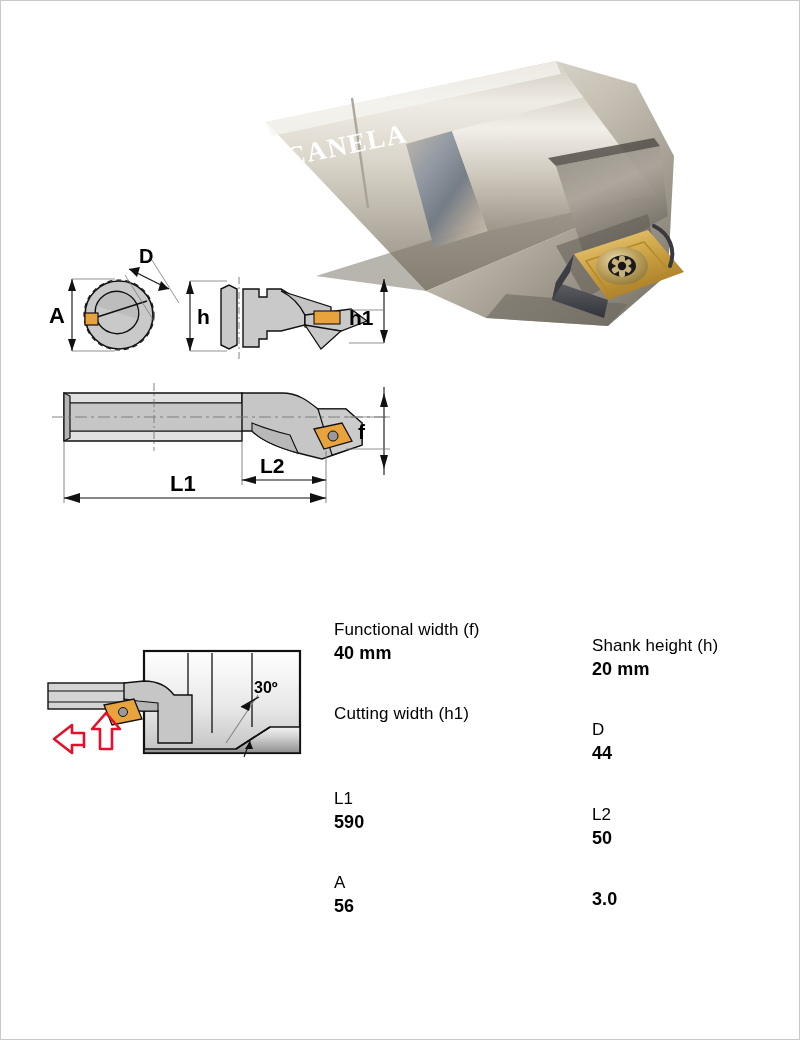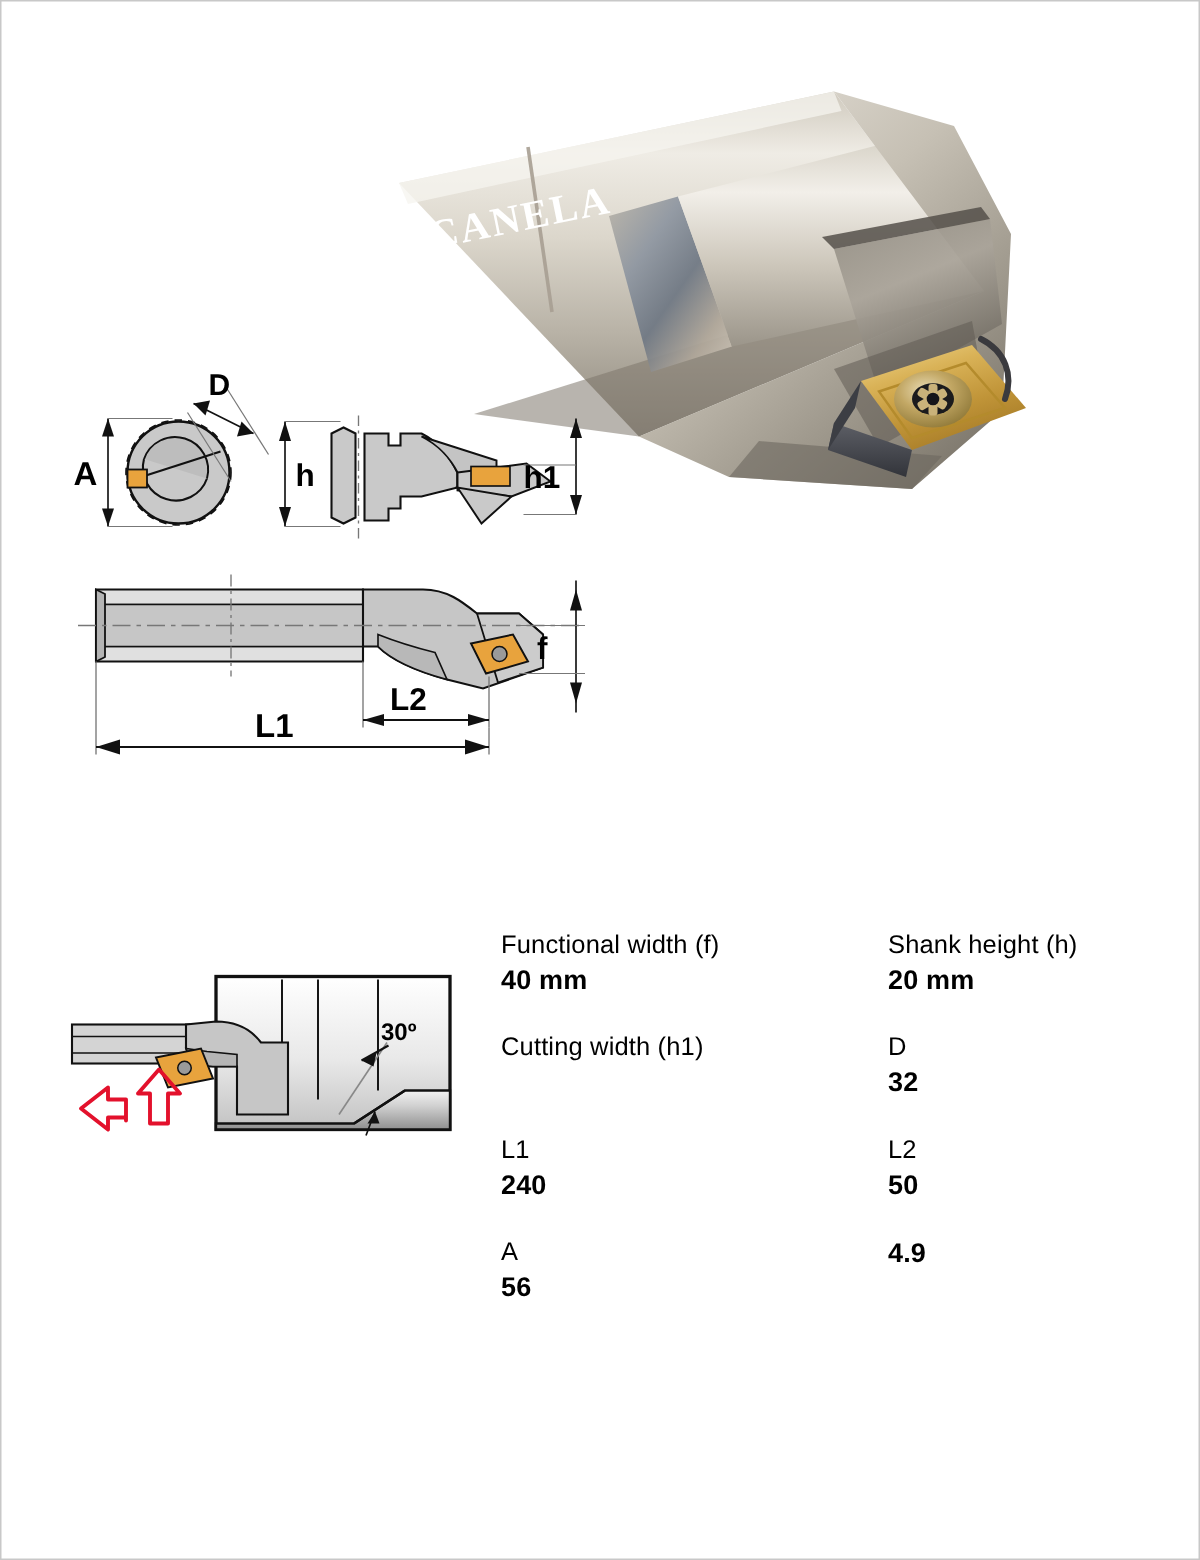--- a/index.html
+++ b/index.html
@@ -18,21 +18,21 @@
   .dwg-front{left:180px;top:268px;width:225px;height:100px;}
   .dwg-side{left:45px;top:378px;width:370px;height:130px;}
   .dwg-app{left:45px;top:644px;width:260px;height:118px;}
 
   .dlabel{font-family:"Liberation Sans",sans-serif;font-weight:bold;fill:#000;}
 
   
   .specs{position:absolute;left:333px;top:618px;width:440px;}
   .spec-row{display:flex;margin-bottom:22px;}
   .spec-cell{width:258px;}
-  .spec-cell.right{width:182px;}
+  .spec-cell.right{width:182px;margin-top:16px;}
   .spec-name{font-size:17px;color:#000;line-height:1.35;letter-spacing:0.1px;}
   .spec-val{font-size:18px;font-weight:bold;color:#000;line-height:1.3;letter-spacing:0.1px;}
 </style>
 </head>
 <body>
 
 <div class="page">
 
   <div class="photo">
     <svg width="430" height="320" viewBox="0 0 430 320">
@@ -328,40 +328,40 @@
         <div class="spec-val">20 mm</div>
       </div>
     </div>
 
     <div class="spec-row">
       <div class="spec-cell">
         <div class="spec-name">Cutting width (h1)</div>
       </div>
       <div class="spec-cell right">
         <div class="spec-name">D</div>
-        <div class="spec-val">32</div>
+        <div class="spec-val">44</div>
       </div>
     </div>
 
     <div class="spec-row">
       <div class="spec-cell">
         <div class="spec-name">L1</div>
-        <div class="spec-val">240</div>
+        <div class="spec-val">590</div>
       </div>
       <div class="spec-cell right">
         <div class="spec-name">L2</div>
         <div class="spec-val">50</div>
       </div>
     </div>
 
     <div class="spec-row">
       <div class="spec-cell">
         <div class="spec-name">A</div>
         <div class="spec-val">56</div>
       </div>
       <div class="spec-cell right">
-        <div class="spec-val">4.9</div>
+        <div class="spec-val">3.0</div>
       </div>
     </div>
 
   </div>
 
 </div>
 
 </body></html>

